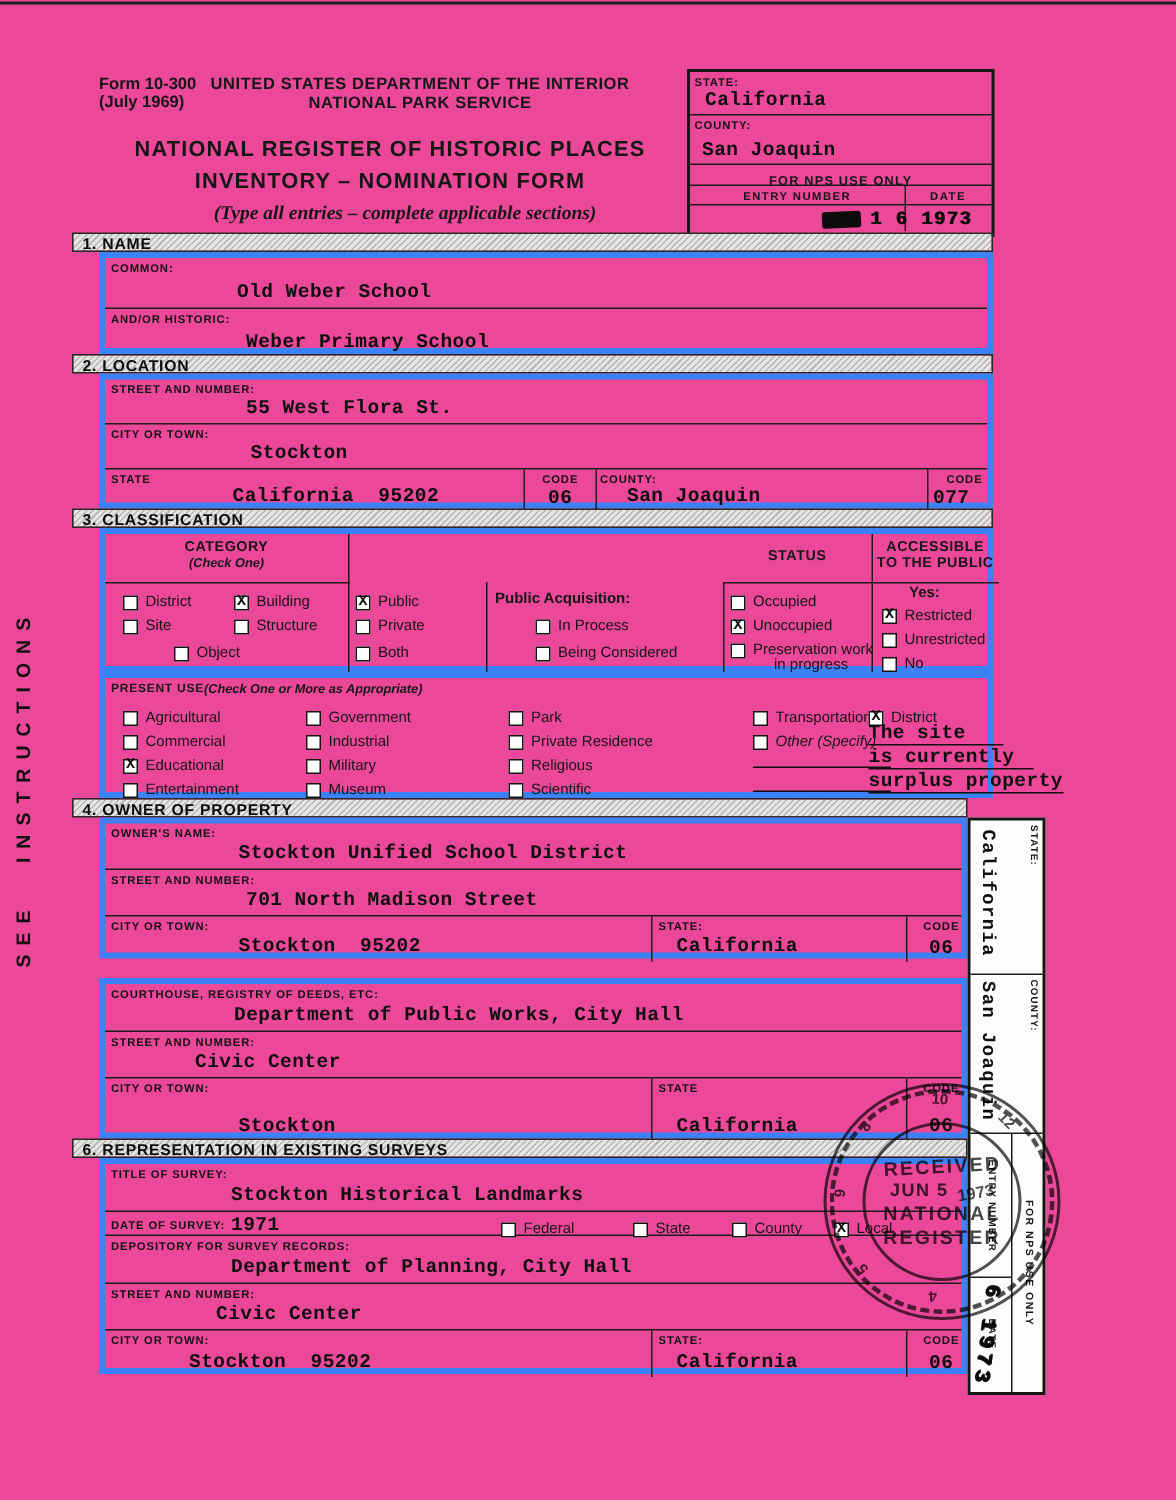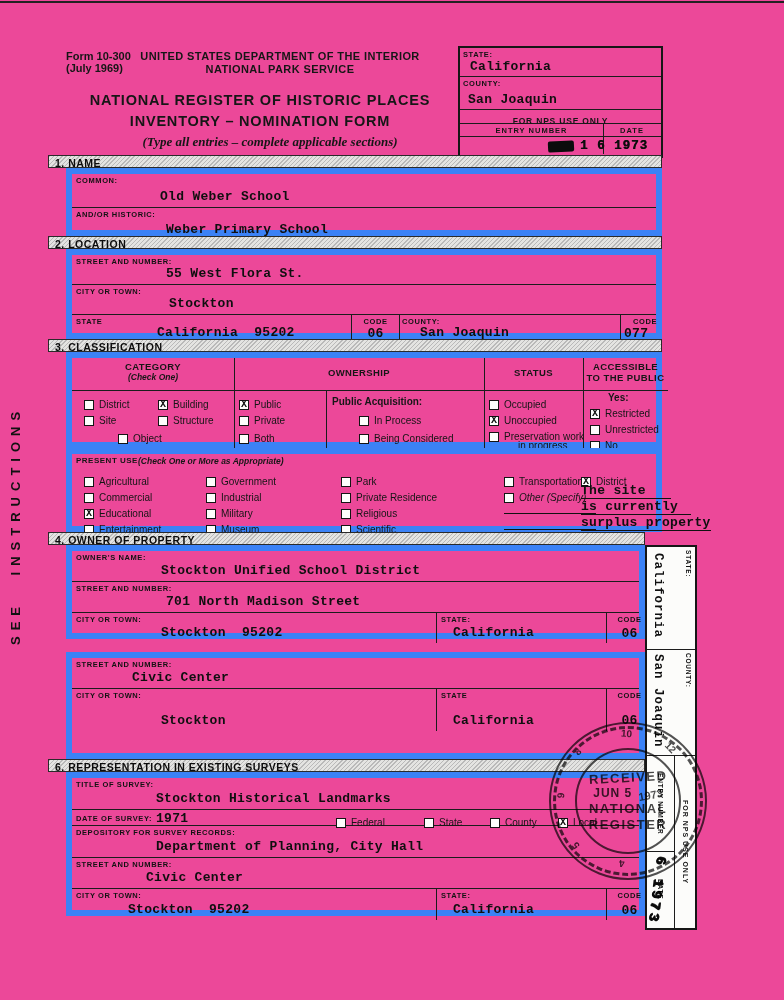--- a/index.html
+++ b/index.html
@@ -4,21 +4,21 @@
 <style>
   html,body{margin:0;padding:0;background:#fff;}
   .page{position:relative;width:784px;height:1000px;background:#ec4899;overflow:hidden;
         font-family:"Liberation Sans",sans-serif;color:#161616;}
   .abs{position:absolute;}
   .lbl{font:600 7.5px "Liberation Sans",sans-serif;letter-spacing:.6px;color:#121212;white-space:pre;}
   .val{font:700 13px "Liberation Mono",monospace;color:#0f0f0f;white-space:pre;letter-spacing:.3px;}
   .bar{background:repeating-linear-gradient(135deg,#b9b9b9 0 1px,#e4e4e2 1px 3px);
        border:1px solid #2a2a2a;font:700 10.5px "Liberation Sans",sans-serif;letter-spacing:.5px;
        color:#0c0c0c;padding:1px 0 0 6px;box-sizing:border-box;}
-  .box{border:6px solid #3b82f6;box-sizing:border-box;background:transparent;}
+  .box{border:4px solid #3b82f6;box-sizing:border-box;background:transparent;}
   .frow{position:relative;box-sizing:border-box;}
   .bb{border-bottom:1px solid #1c1c1c;}
   .bl{border-left:1px solid #1c1c1c;}
   .ck{position:absolute;white-space:nowrap;}
   .cb{display:inline-block;width:10px;height:10px;border:1.3px solid #141414;vertical-align:middle;
       position:relative;background:#fdfdfc;box-sizing:border-box;}
   .mk{position:absolute;left:0;top:-2px;width:100%;text-align:center;
       font:900 10px "Liberation Mono",monospace;font-style:normal;color:#0d0d0d;}
   .cl{font:500 10px "Liberation Sans",sans-serif;color:#151515;margin-left:5px;vertical-align:middle;}
   .vtx{writing-mode:vertical-rl;}
@@ -116,23 +116,20 @@
     </div>
   </div>
 
   <div class="abs bar" style="left:48px;top:339px;width:614px;height:13px;">3. CLASSIFICATION</div>
   <div class="abs box" style="left:66px;top:352px;width:596px;height:96px;">
 
     <div class="abs bb" style="left:0;top:0;width:162px;height:32px;border-right:1px solid #1c1c1c;">
       <div class="hatch-head" style="margin-top:3px;">CATEGORY</div>
       <div style="text-align:center;font:italic 600 8.5px 'Liberation Sans',sans-serif;">(Check One)</div>
     </div>
-    <div class="abs bb" style="left:162px;top:0;width:250px;height:32px;border-right:1px solid #1c1c1c;">
-      <div class="hatch-head" style="margin-top:9px;">OWNERSHIP</div>
-    </div>
     <div class="abs bb" style="left:412px;top:0;width:99px;height:32px;border-right:1px solid #1c1c1c;">
       <div class="hatch-head" style="margin-top:9px;">STATUS</div>
     </div>
     <div class="abs bb" style="left:511px;top:0;width:85px;height:32px;">
       <div class="hatch-head" style="margin-top:3px;">ACCESSIBLE</div>
       <div class="hatch-head">TO THE PUBLIC</div>
     </div>
 
     <div class="abs" style="left:0;top:32px;width:596px;height:64px;">
       <div class="abs" style="left:162px;top:0;width:1px;height:100%;background:#1c1c1c;"></div>
@@ -214,20 +211,24 @@
         <span class="val abs" style="left:16px;bottom:3px;">California</span>
       </div>
       <div class="abs bl" style="left:534px;top:0;width:45px;height:100%;">
         <span class="lbl abs" style="left:0;top:2px;width:100%;text-align:center;">CODE</span>
         <span class="val abs" style="left:0;bottom:2px;width:100%;text-align:center;">06</span>
       </div>
     </div>
   </div>
 
   <div class="abs box" style="left:66px;top:652px;width:579px;height:107px;">
+    <div class="frow bb" style="height:32px;">
+      <span class="lbl abs" style="left:4px;top:2px;">COURTHOUSE, REGISTRY OF DEEDS, ETC:</span>
+      <span class="val abs" style="left:86px;bottom:3px;">Department of Public Works, City Hall</span>
+    </div>
     <div class="frow bb" style="height:31px;">
       <span class="lbl abs" style="left:4px;top:2px;">STREET AND NUMBER:</span>
       <span class="val abs" style="left:60px;bottom:3px;">Civic Center</span>
     </div>
     <div class="frow" style="height:42px;">
       <span class="lbl abs" style="left:4px;top:2px;">CITY OR TOWN:</span>
       <span class="val abs" style="left:89px;bottom:3px;">Stockton</span>
       <div class="abs bl" style="left:364px;top:0;width:170px;height:100%;">
         <span class="lbl abs" style="left:4px;top:2px;">STATE</span>
         <span class="val abs" style="left:16px;bottom:3px;">California</span>

